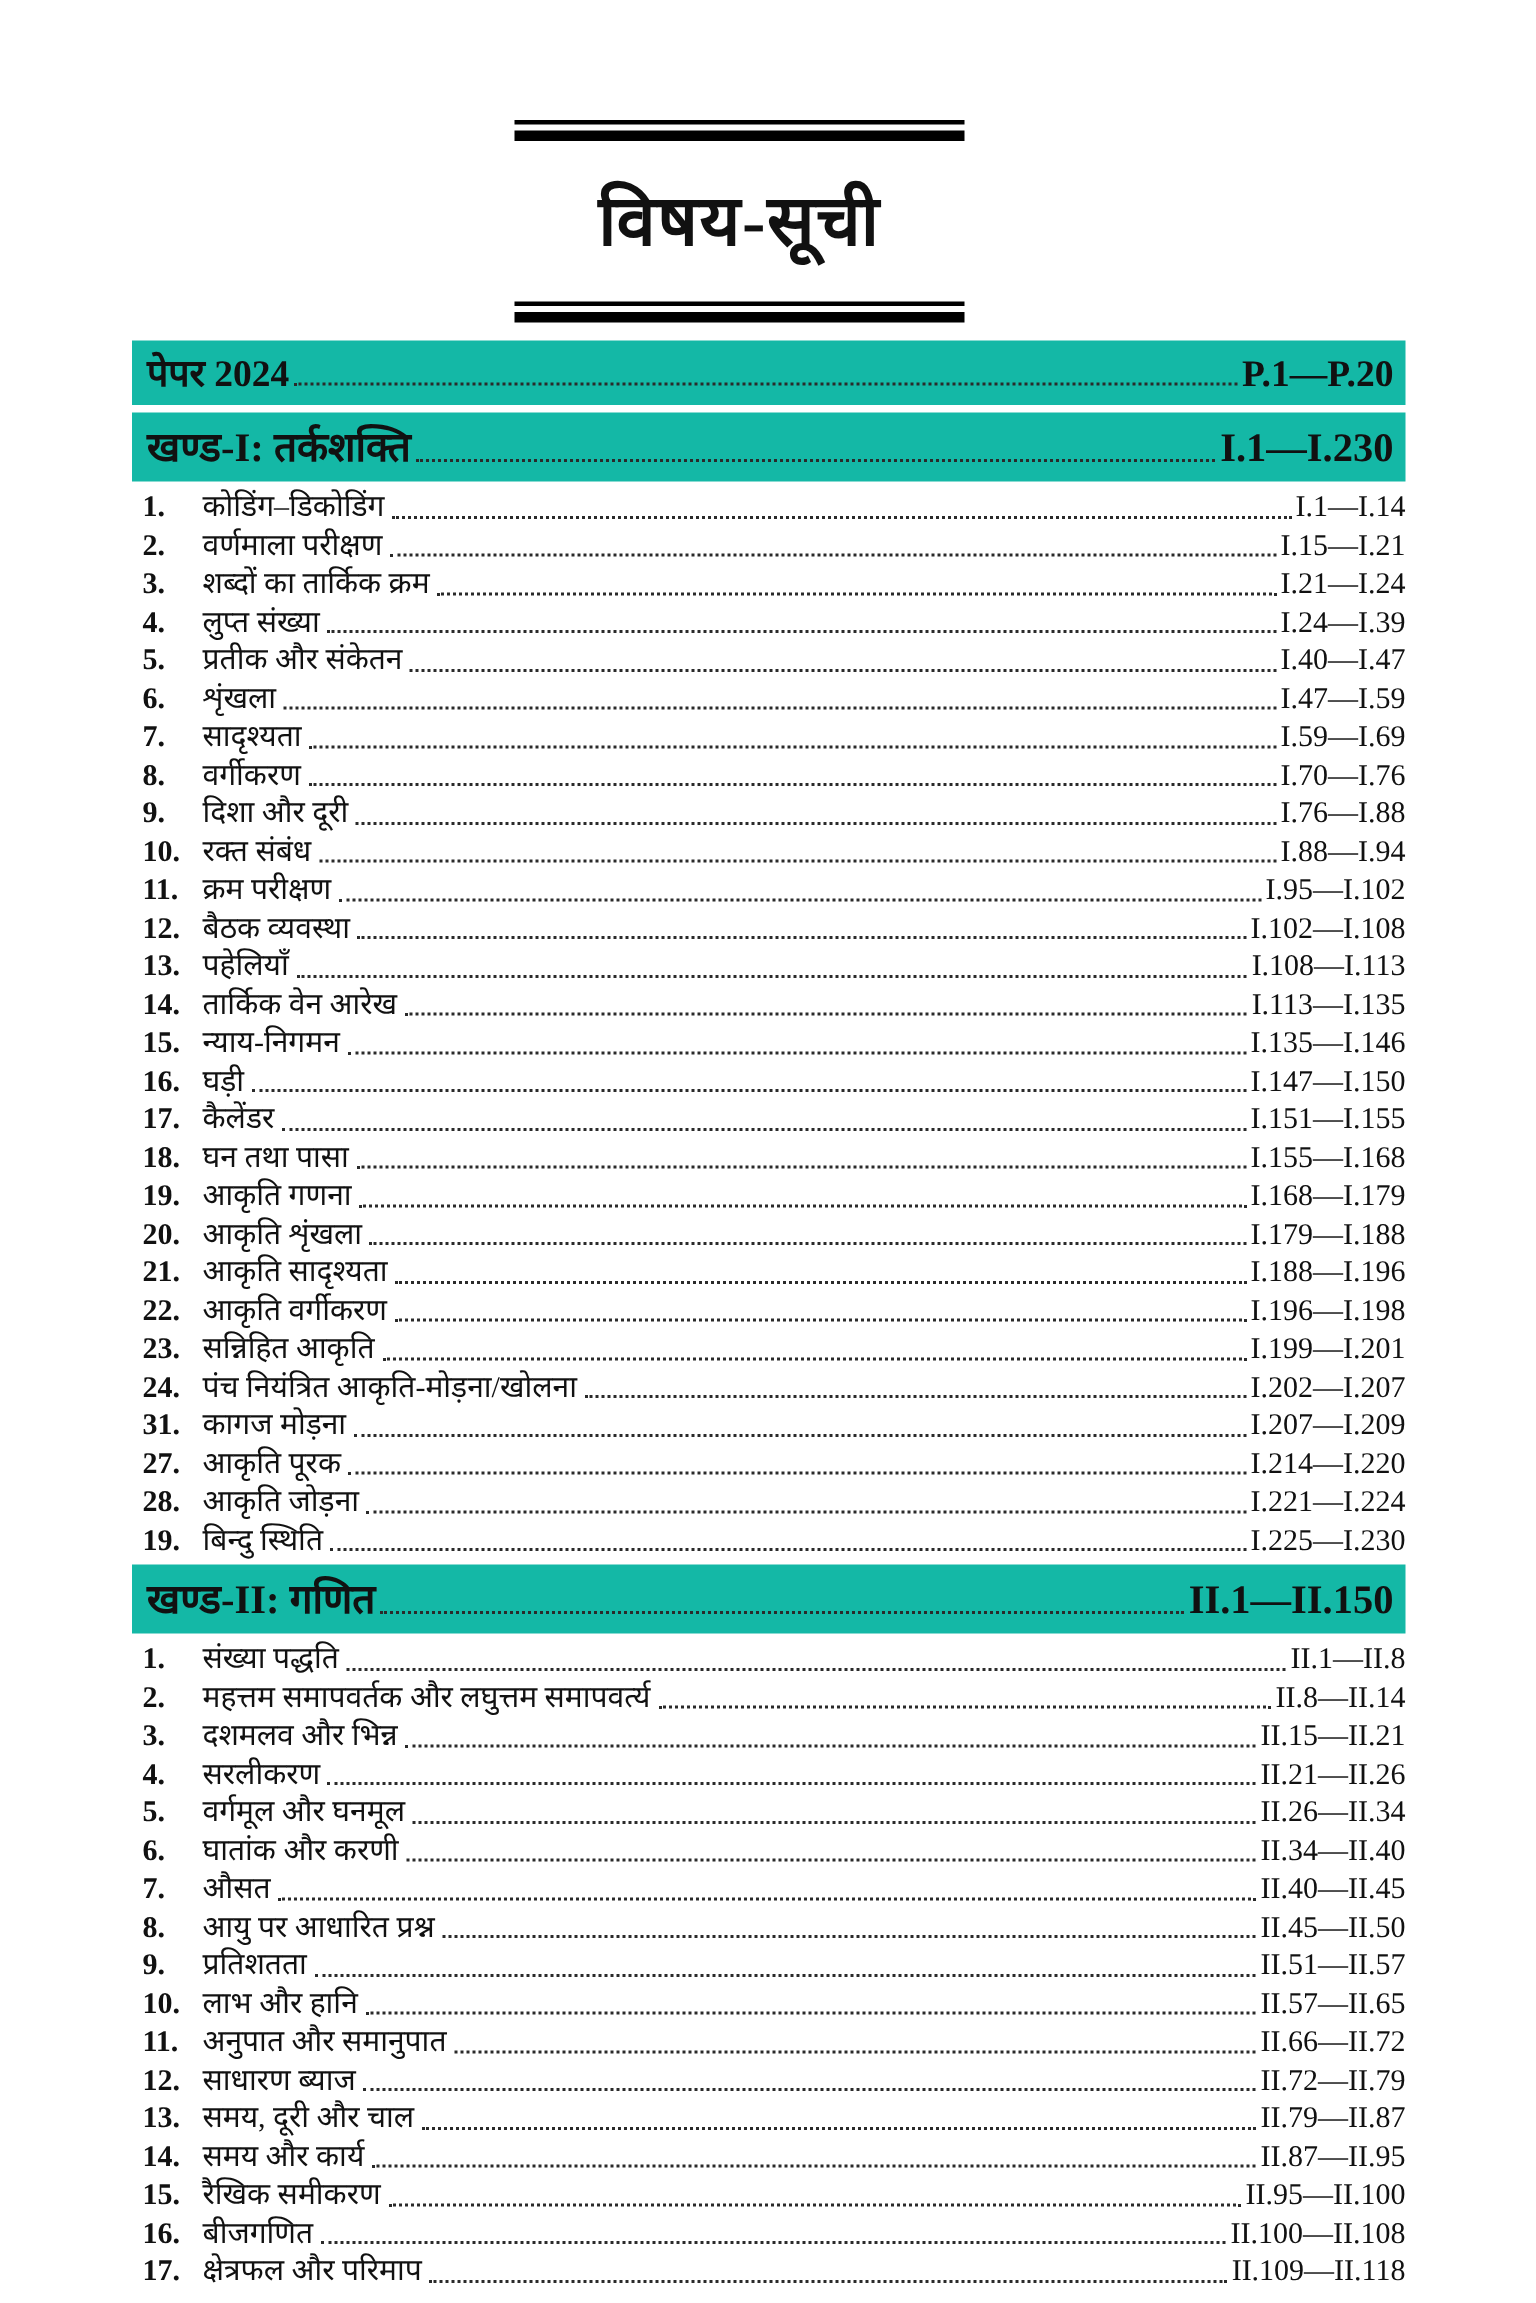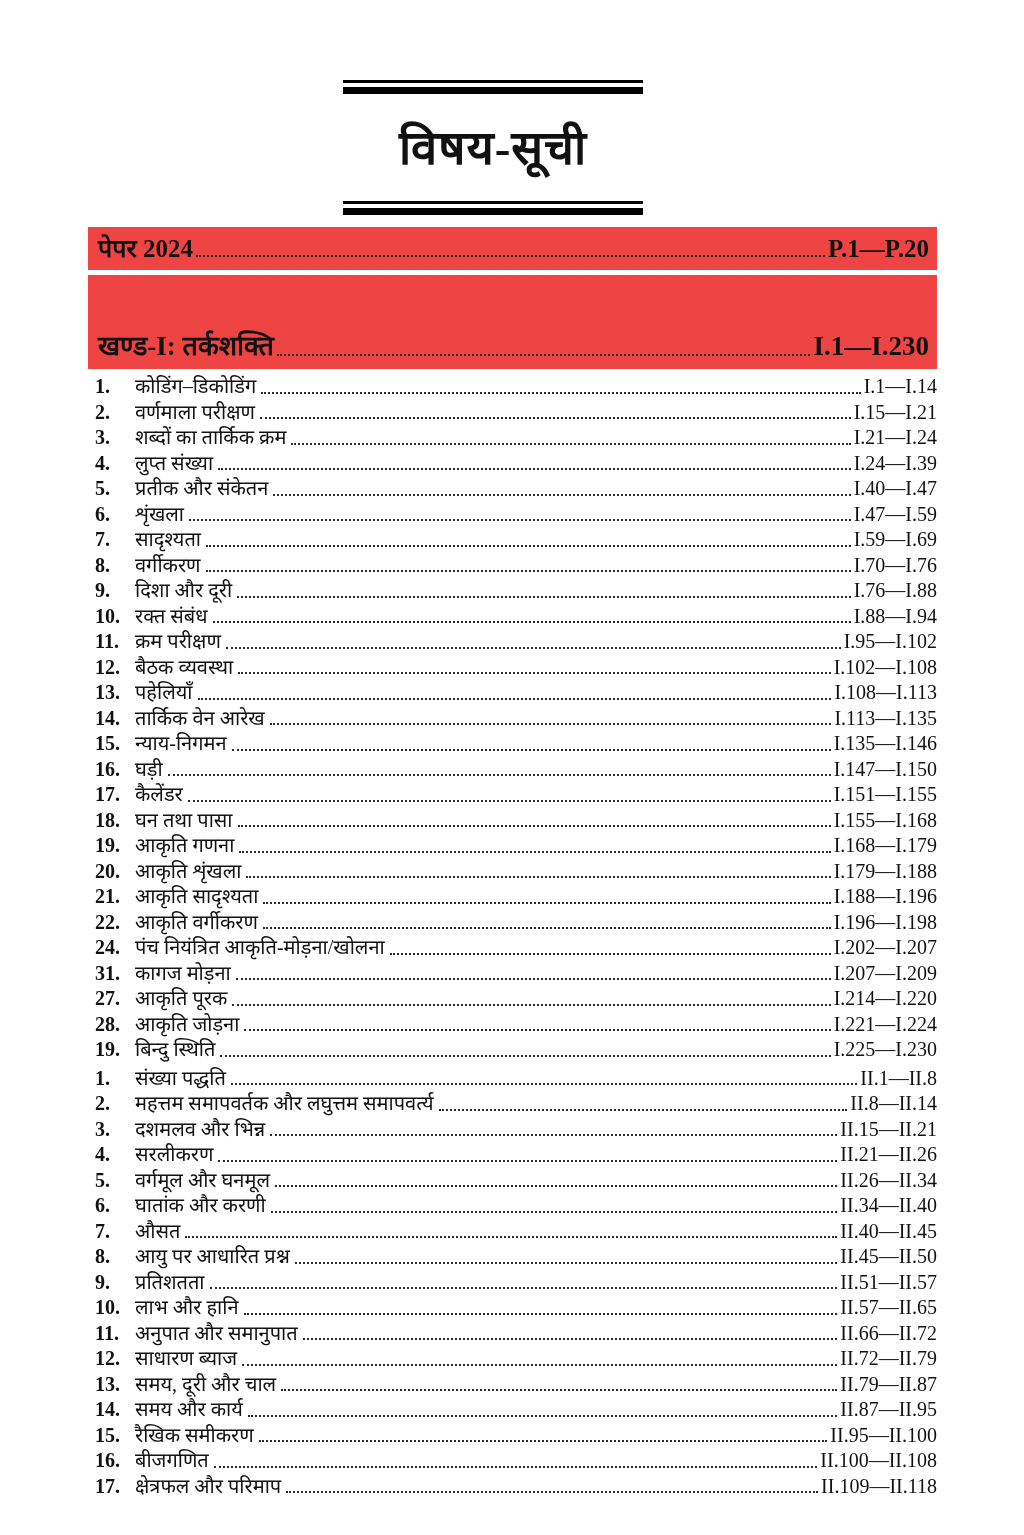--- a/index.html
+++ b/index.html
@@ -23,28 +23,28 @@
     text-align: center;
     font-size: 47px;
     font-weight: bold;
     line-height: 1.3;
     letter-spacing: 1px;
   }
   .content { margin: 12px 87px 0 88px; }
   .bar {
     display: flex;
     align-items: baseline;
-    background: #ef4444;
+    background: #14b8a6;
     padding: 3px 8px 6px 10px;
     margin-bottom: 5px;
   }
   .bar-label { flex: none; font-weight: bold; white-space: nowrap; }
   .bar-pages { flex: none; font-weight: bold; white-space: nowrap; }
   .paper-row .bar-label, .paper-row .bar-pages { font-size: 25px; }
-  .section-bar .bar-label, .section-bar .bar-pages { font-size: 27px; margin-top: 48px; }
+  .section-bar .bar-label, .section-bar .bar-pages { font-size: 27px; }
   .leader {
     flex: 1 1 auto;
     align-self: flex-end;
     height: 0;
     border-bottom: 2.5px dotted #2a2a2a;
     margin: 0 3px 7px 3px;
     min-width: 12px;
   }
   .items {
     list-style: none;
@@ -246,20 +246,26 @@
     <span class="ipages">I.188—I.196</span>
   </li>
 
   <li class="item">
     <span class="num">22.</span>
     <span class="ititle">आकृति वर्गीकरण</span>
     <span class="leader"></span>
     <span class="ipages">I.196—I.198</span>
   </li>
 
+  <li class="item">
+    <span class="num">23.</span>
+    <span class="ititle">सन्निहित आकृति</span>
+    <span class="leader"></span>
+    <span class="ipages">I.199—I.201</span>
+  </li>
 
   <li class="item">
     <span class="num">24.</span>
     <span class="ititle">पंच नियंत्रित आकृति-मोड़ना/खोलना</span>
     <span class="leader"></span>
     <span class="ipages">I.202—I.207</span>
   </li>
 
   <li class="item">
     <span class="num">31.</span>
@@ -286,20 +292,25 @@
   <li class="item">
     <span class="num">19.</span>
     <span class="ititle">बिन्दु स्थिति</span>
     <span class="leader"></span>
     <span class="ipages">I.225—I.230</span>
   </li>
 </ol>
   </section>
 
   <section class="section">
+    <div class="bar section-bar">
+      <span class="bar-label">खण्ड-II: गणित</span>
+      <span class="leader"></span>
+      <span class="bar-pages">II.1—II.150</span>
+    </div>
     <ol class="items">
   <li class="item">
     <span class="num">1.</span>
     <span class="ititle">संख्या पद्धति</span>
     <span class="leader"></span>
     <span class="ipages">II.1—II.8</span>
   </li>
 
   <li class="item">
     <span class="num">2.</span>

